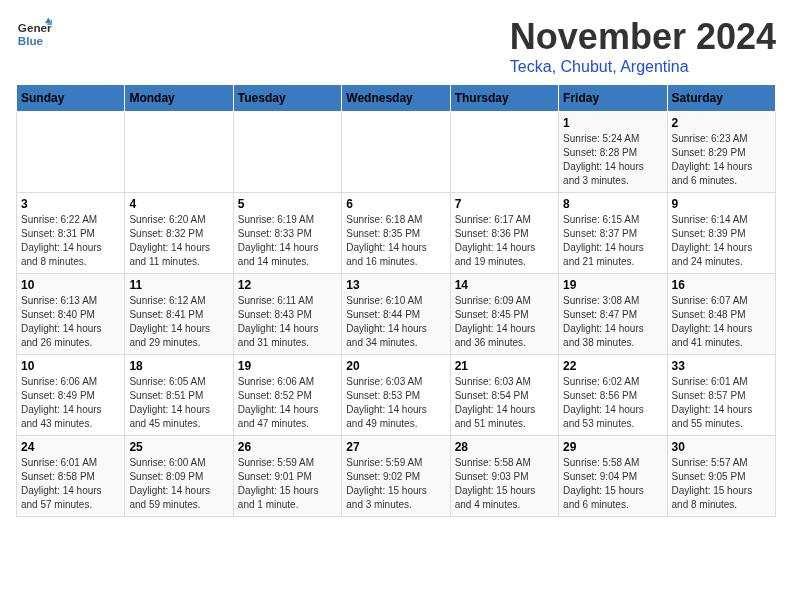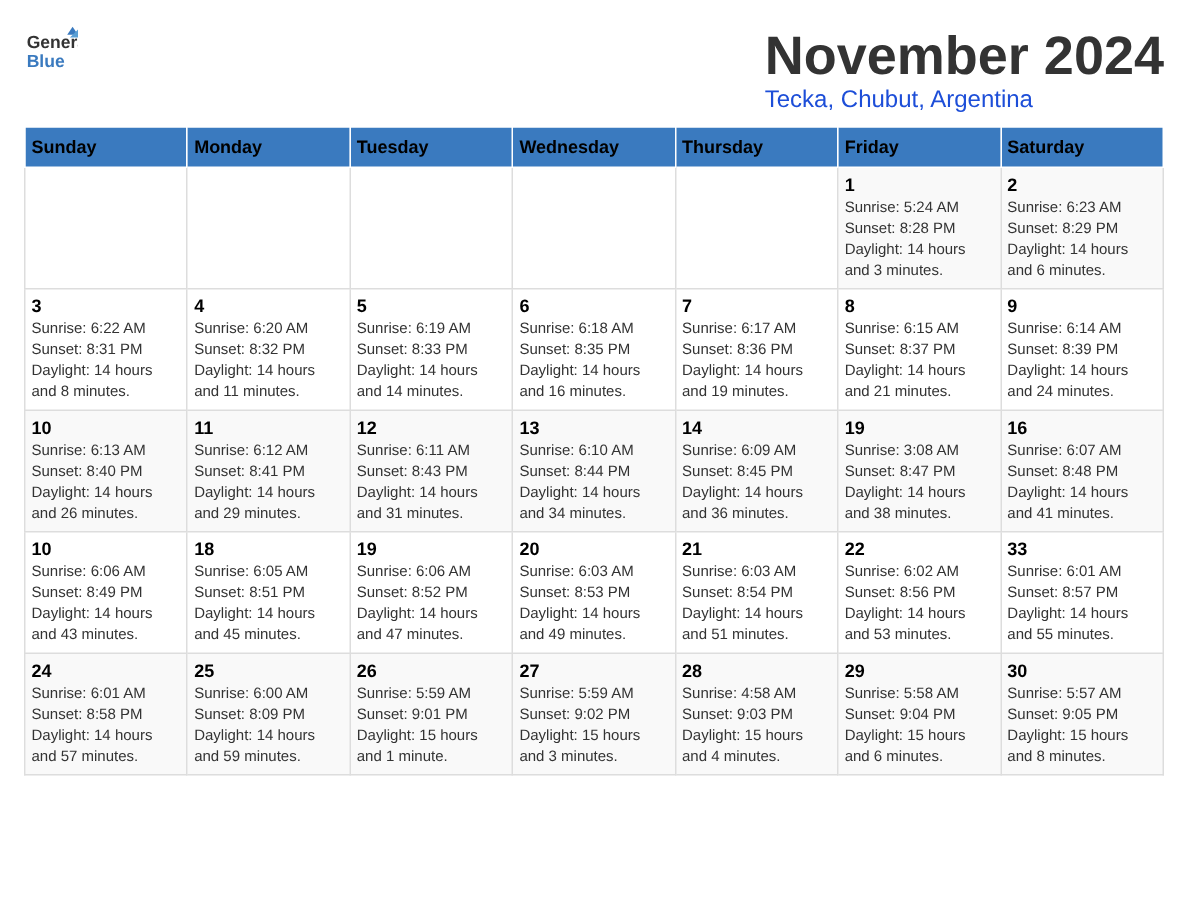--- a/index.html
+++ b/index.html
@@ -281,21 +281,21 @@
 Daylight: 15 hours and 1 minute.</div>
         </td>
         <td>
           <div class="day-number">27</div>
           <div class="day-detail">Sunrise: 5:59 AM
 Sunset: 9:02 PM
 Daylight: 15 hours and 3 minutes.</div>
         </td>
         <td>
           <div class="day-number">28</div>
-          <div class="day-detail">Sunrise: 4:58 AM
+          <div class="day-detail">Sunrise: 5:58 AM
 Sunset: 9:03 PM
 Daylight: 15 hours and 4 minutes.</div>
         </td>
         <td>
           <div class="day-number">29</div>
           <div class="day-detail">Sunrise: 5:58 AM
 Sunset: 9:04 PM
 Daylight: 15 hours and 6 minutes.</div>
         </td>
         <td>

